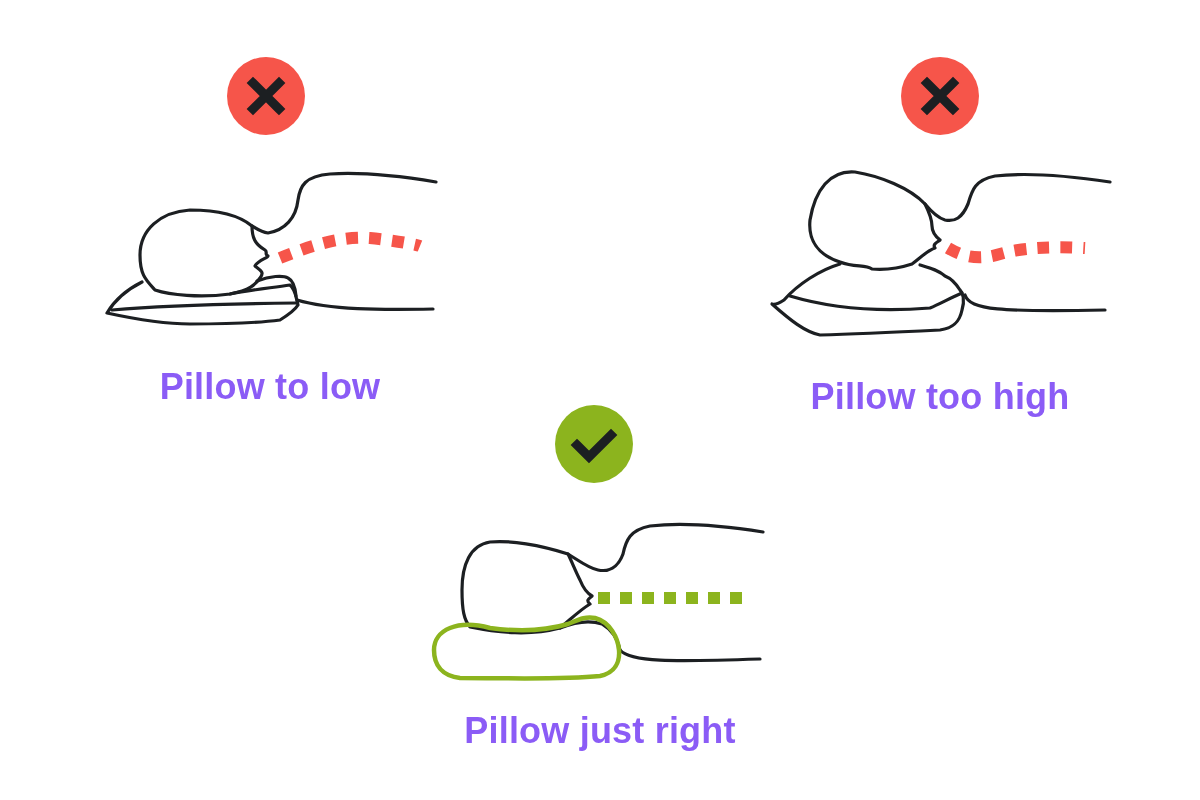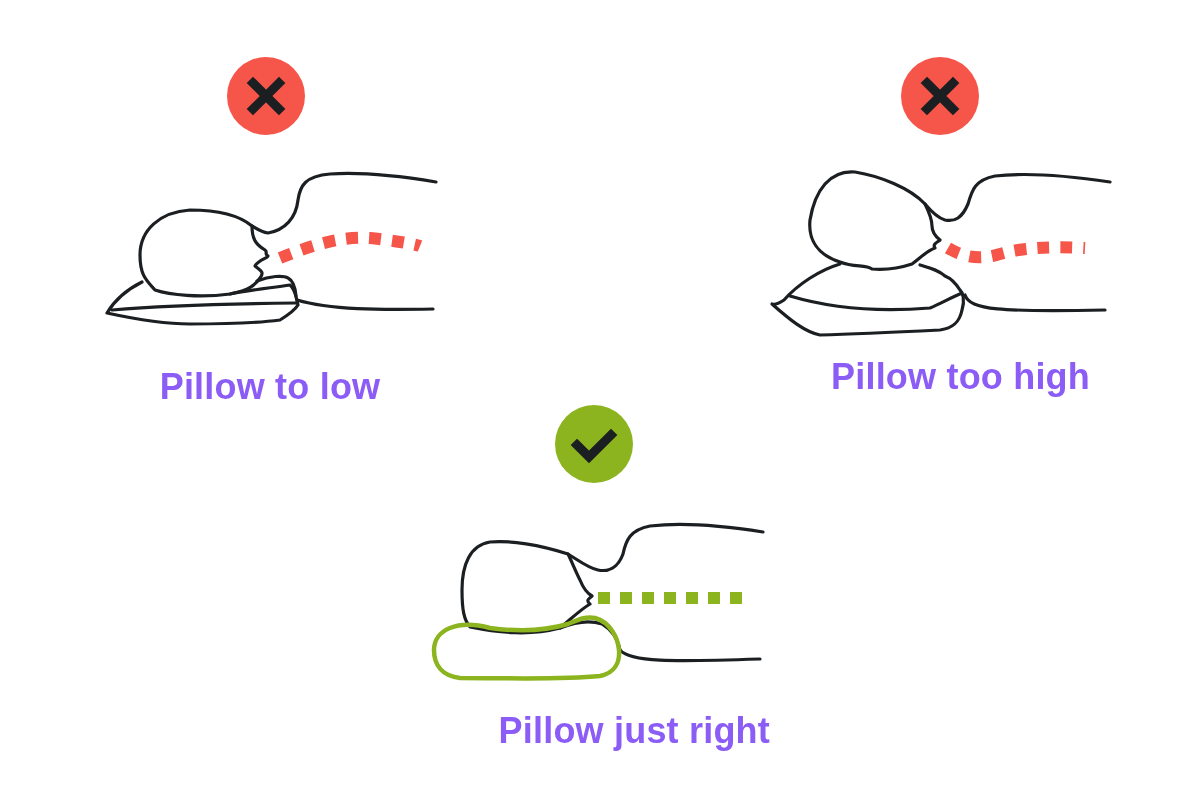--- a/index.html
+++ b/index.html
@@ -56,21 +56,21 @@
 
     <path d="M165 44 C150 28 120 16 95 12 C70 10 55 30 50 60 C48 80 58 95 80 102 C95 108 105 104 112 109 C125 110 140 108 152 104 C160 98 168 90 175 88 C172 84 178 82 180 80 C175 76 172 72 172 66 C172 58 168 50 165 44 Z"></path>
 
     <path d="M80 104 C60 110 38 124 24 140 C18 144 15 145 12 144 C30 160 45 172 60 175 C100 174 140 172 180 170 C195 168 200 160 202 150 C205 140 203 133 200 130 C195 122 190 118 185 116 C178 110 170 108 160 105"></path>
     <path d="M30 136 C70 148 120 152 170 148 C180 144 190 138 202 133"></path>
 
     <path d="M188 88 C205 98 220 100 240 94 C260 88 290 86 325 88" stroke="#f6554a" stroke-width="12" stroke-dasharray="12 11" stroke-linecap="butt"></path>
   </svg>
 </div>
 
-<div class="label" style="left:790px; top:356px; width:300px;text-align:right;">Pillow too high</div>
+<div class="label" style="left:790px; top:376px; width:300px;">Pillow too high</div>
 
 <div class="badge" style="left:555px; top:405px;">
   <svg viewBox="0 0 78 78">
     <circle cx="39" cy="39" r="39" fill="#8cb41e"></circle>
     <path d="M22 40 L34 52 L56 30" stroke="#1c1f22" stroke-width="9" stroke-linecap="square" stroke-linejoin="miter" fill="none"></path>
   </svg>
 </div>
 
 <div class="drawing" style="left:420px; top:510px;">
   <svg width="360" height="180" viewBox="0 0 360 180" fill="none" stroke="#1c1f22" stroke-width="3.2" stroke-linejoin="round" stroke-linecap="round">
@@ -81,13 +81,13 @@
     <path d="M148 44 C120 35 90 30 70 32 C50 35 42 55 42 80 C42 100 44 110 50 117 C80 123 110 126 140 118 C152 108 160 100 170 94 C165 90 170 88 172 86 C165 82 162 75 160 70 C155 60 152 52 148 44 Z"></path>
 
     <path d="M140 118 C155 112 170 110 182 114 C192 120 198 130 200 140"></path>
 
     <path d="M30 118 C20 122 14 130 14 140 C14 155 22 166 40 168 C90 168 140 170 180 166 C195 163 200 152 199 140 C198 128 190 112 175 108 C165 106 158 110 148 114 C128 120 100 122 70 118 C55 114 40 114 30 118 Z" stroke="#8cb41e" stroke-width="4.5"></path>
 
     <path d="M178 88 L322 88" stroke="#8cb41e" stroke-width="12" stroke-dasharray="12 10" stroke-linecap="butt"></path>
   </svg>
 </div>
 
-<div class="label" style="left:430px; top:710px; width:340px;text-align:right;">Pillow just right</div>
+<div class="label" style="left:430px; top:710px; width:340px;">Pillow just right</div>
 
 </body></html>

